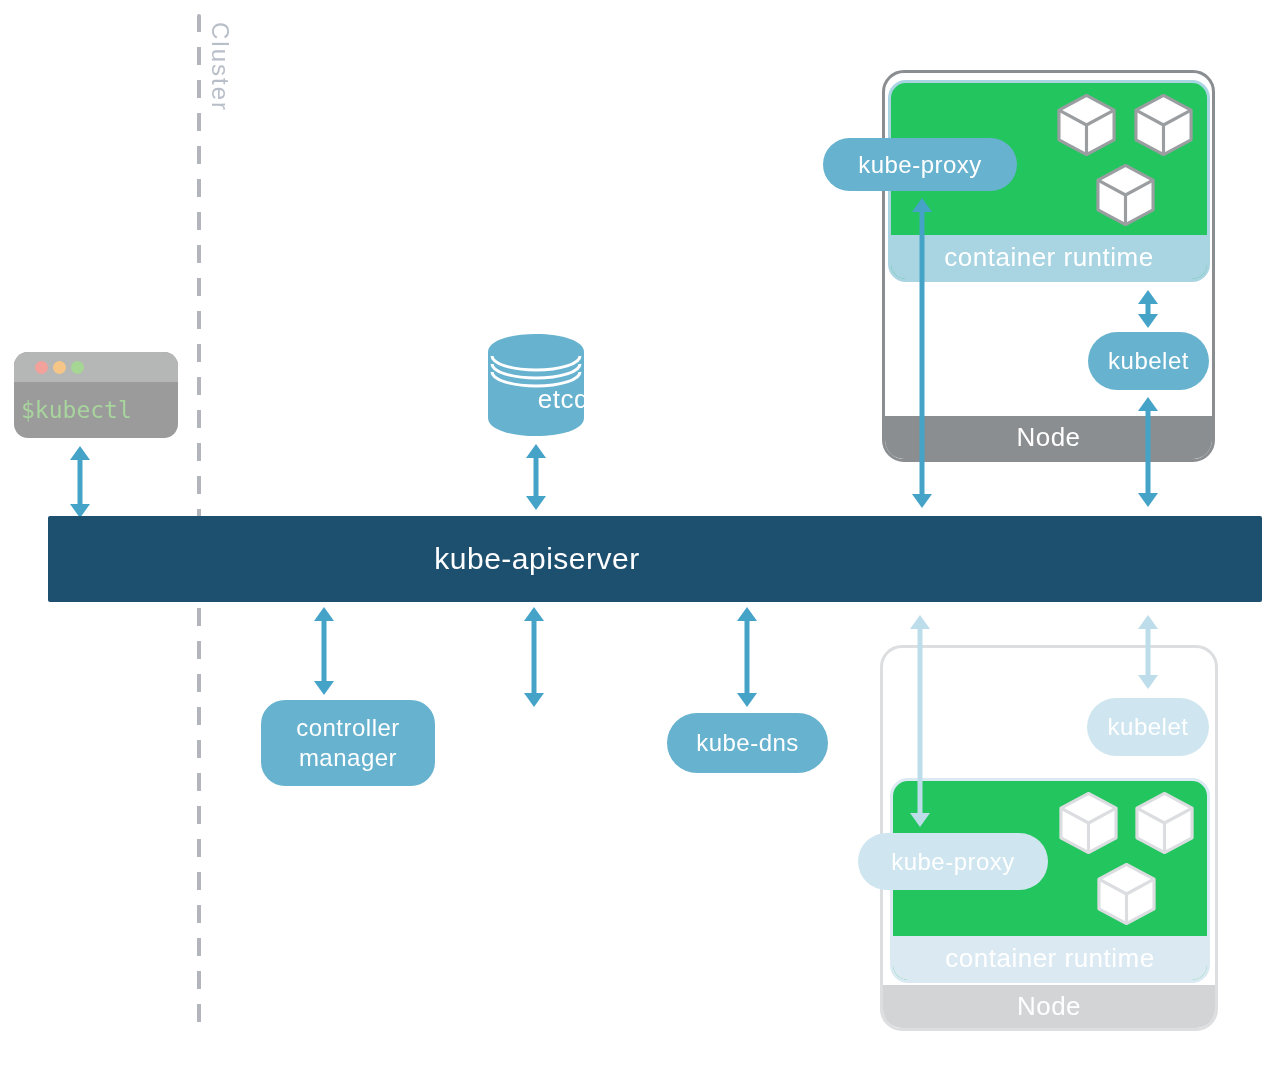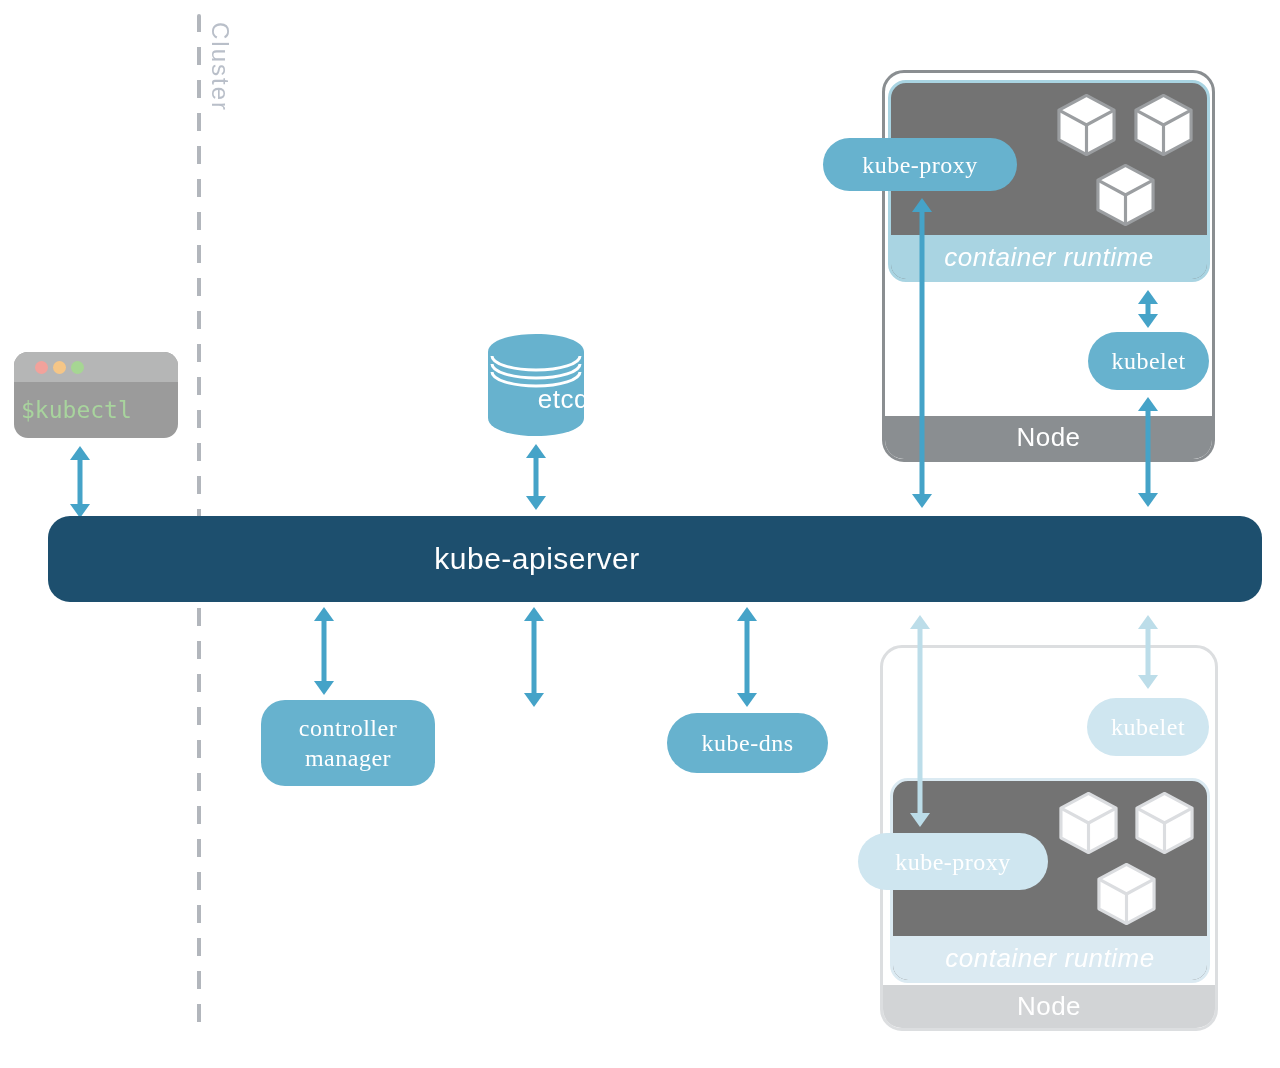--- a/index.html
+++ b/index.html
@@ -31,48 +31,47 @@
   .box-footer {
     position:absolute; left:0; right:0; bottom:0; height:43px;
     background:var(--gray,#8a8e91); color:#fff;
     display:flex; align-items:center; justify-content:center;
     font-size:26px; letter-spacing:0.5px;
   }
   .box.faded > .box-footer { background:var(--faded-gray,#d2d4d6); }
   .box-footer.left { justify-content:flex-start; padding-left:18px; font-size:25px; }
 
   .cr-box {
-    position:absolute; box-sizing:border-box; background:#737373;
-    border:3px solid var(--light-blue,#a9d4e2); border-radius:18px; overflow:hidden;font-style:italic;
+    position:absolute; box-sizing:border-box; background:#22c55e;
+    border:3px solid var(--light-blue,#a9d4e2); border-radius:18px; overflow:hidden;
   }
   .cr-box.faded { border-color:var(--faded-light-blue,#dbeaf2); }
   .cr-footer {
     position:absolute; left:0; right:0; bottom:0; height:44px;
     background:var(--light-blue,#a9d4e2); color:#fff;
     display:flex; align-items:center; justify-content:center;
     font-size:26px; letter-spacing:0.5px;
   }
   .cr-box.faded > .cr-footer { background:var(--faded-light-blue,#dbeaf2); }
 
   
   .pill {
     position:absolute; box-sizing:border-box;
     background:var(--teal,#67b2ce); color:#fff;
     border-radius:30px; display:flex; align-items:center; justify-content:center;
     text-align:center; font-size:24px; letter-spacing:0.5px; line-height:1.25;
     padding:0 10px;
-    font-family:Liberation Serif, serif;
   }
   .pill.soft { border-radius:24px;margin-left:24px; }
   .pill.faded { background:var(--faded-pill,#cfe6f0); }
 
   
   #apiserver-bar {
     position:absolute; left:48px; top:516px; width:1214px; height:86px;
-    background:var(--dark-blue,#1d4f6e); border-radius:22px;
+    background:var(--dark-blue,#1d4f6e); border-radius:2px;
   }
   #apiserver-label {
     position:absolute; left:0; top:0; width:978px; height:100%;
     display:flex; align-items:center; justify-content:center;
     color:#fff; font-size:30px; letter-spacing:0.5px;
   }
 
   
   #terminal {
     position:absolute; left:14px; top:352px; width:131px; height:86px;

